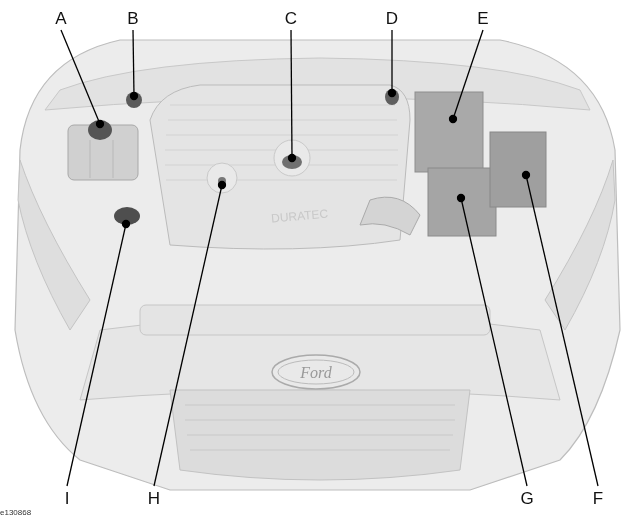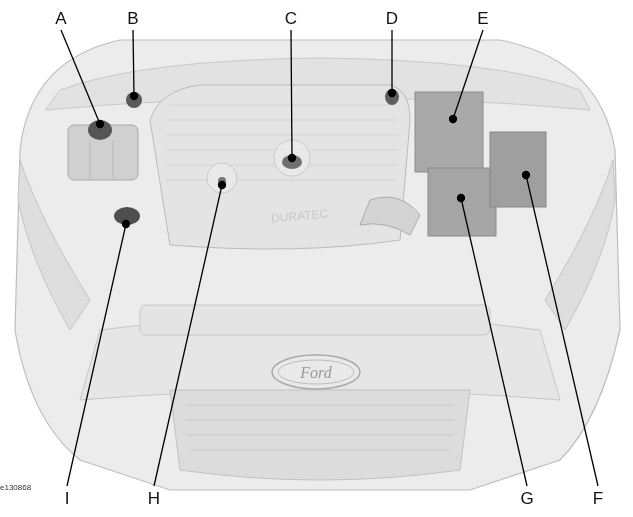--- a/index.html
+++ b/index.html
@@ -1,19 +1,19 @@
 <!DOCTYPE html>
 <html><head>
 <meta charset="utf-8">
 <style>
   html,body{margin:0;padding:0;background:#fff;}
   #stage{position:relative;width:633px;height:517px;overflow:hidden;background:#fff;font-family:"Liberation Sans",sans-serif;}
   svg{position:absolute;left:0;top:0;}
   .lbl{position:absolute;font-size:17px;color:#111;transform:translateX(-50%);line-height:1;}
-  .figid{position:absolute;left:0;top:484px;font-size:8px;color:#333;line-height:1;}
+  .figid{position:absolute;left:0;top:509px;font-size:8px;color:#333;line-height:1;}
 </style>
 </head>
 <body>
 
 <div id="stage">
   <svg width="633" height="517" viewBox="0 0 633 517">
 
     <path d="M20 150 Q30 60 120 40 L500 40 Q600 60 615 150 L620 330 Q600 420 560 460 L470 490 L170 490 L80 460 Q30 420 15 330 Z" fill="#ececec" stroke="#bdbdbd" stroke-width="1.2"></path>
     <path d="M60 90 Q140 60 320 58 Q500 60 580 90 L590 110 Q320 85 45 110 Z" fill="#e2e2e2" stroke="#c8c8c8"></path>
 

